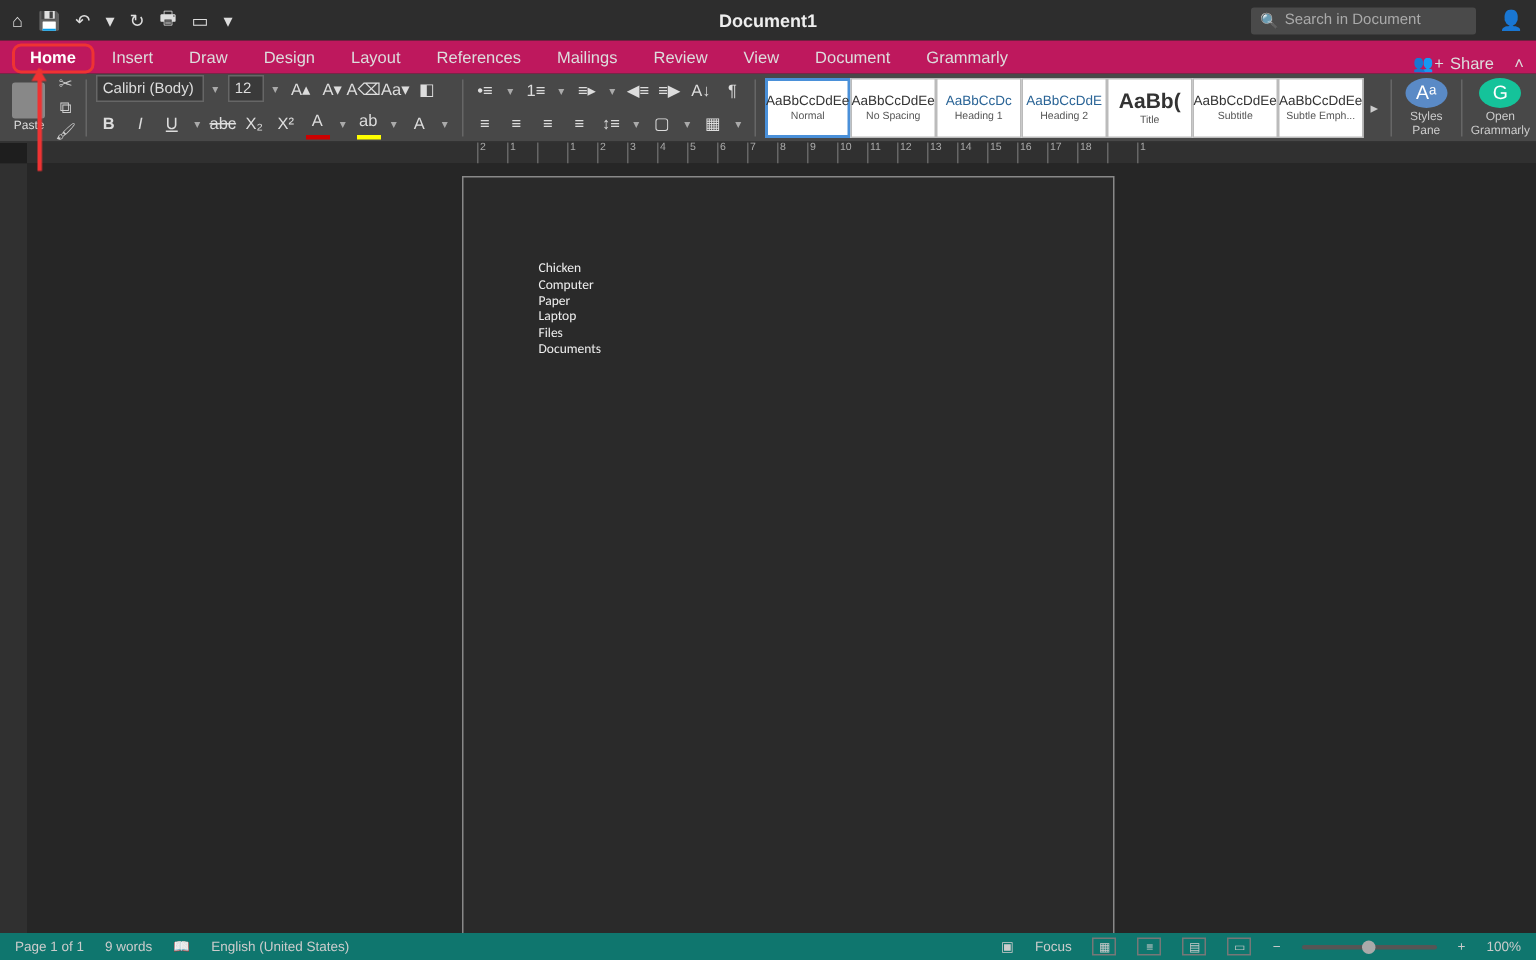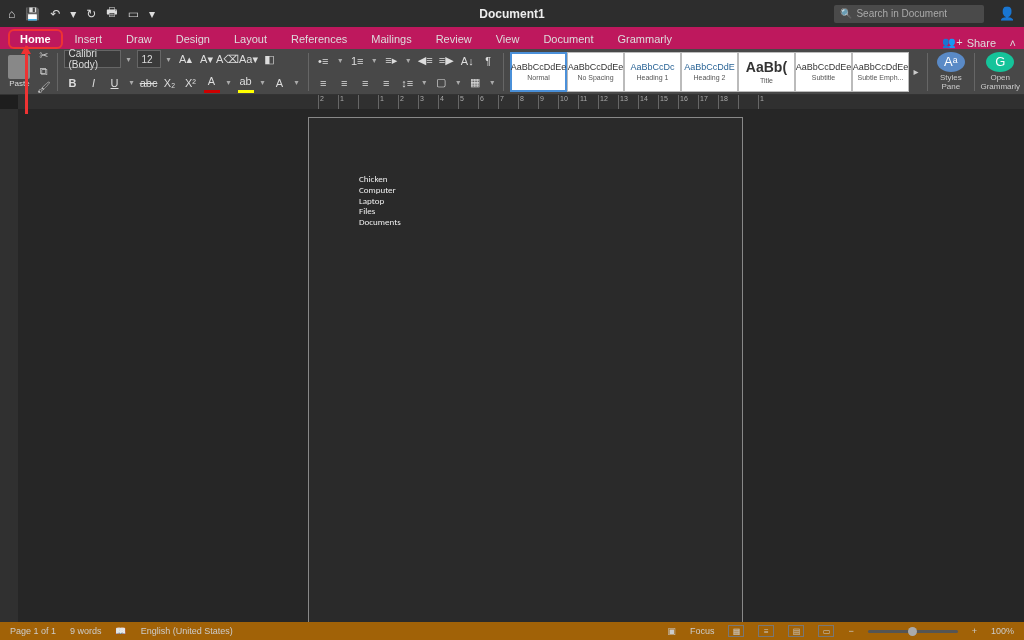--- a/index.html
+++ b/index.html
@@ -25,21 +25,21 @@
 .ribbon-sep { width: 1px; height: 38px; background: #666; margin: 0 4px; }
 .paste-grp { display: flex; flex-direction: column; align-items: center; justify-content: center; width: 42px; height: 42px; position: relative; }
 .paste-grp .bigicon { width: 22px; height: 24px; background: #888; border-radius: 2px; }
 .paste-grp .lbl { font-size: 8px; color: #ddd; }
 .side-btns { display: flex; flex-direction: column; gap: 2px; }
 .side-btns .sb { width: 14px; height: 14px; color: #ccc; font-size: 11px; display: flex; align-items: center; justify-content: center; }
 
 .font-grp { display: flex; flex-direction: column; gap: 4px; }
 .font-row { display: flex; gap: 3px; align-items: center; }
 .sel { background: #3a3a3a; border: 1px solid #666; height: 18px; font-size: 10px; color: #ddd; padding: 0 4px; display: flex; align-items: center; }
-.sel.font { width: 57px; }
+.sel.font { width: 72px; }
 .sel.size { width: 24px; }
 .dd { width: 10px; color: #aaa; font-size: 8px; text-align: center; }
 .ibtn { width: 18px; height: 18px; color: #ddd; font-size: 11px; display: flex; align-items: center; justify-content: center; cursor: pointer; }
 .ibtn.bold { font-weight: 700; }
 .ibtn.ital { font-style: italic; }
 .ibtn.und { text-decoration: underline; }
 .ibtn.strike { text-decoration: line-through; }
 .colorbar { width: 16px; height: 3px; }
 .cbA { background: #c00; }
 .cbH { background: #ff0; }
@@ -66,21 +66,21 @@
 
 
 .workspace { position: absolute; top: 109px; left: 0; right: 0; bottom: 18px; background: #262626; display: flex; }
 .ruler-v { width: 18px; background: #303030; }
 .canvas-area { flex: 1; overflow: auto; display: flex; justify-content: flex-start; padding-left: 290px; padding-top: 8px; }
 .page { width: 435px; height: 560px; background: #2a2a2a; border: 1px solid #888; padding: 56px 50px; }
 .page .line { font-size: 9px; color: #eee; line-height: 1.2; font-family: Calibri, Arial, sans-serif; }
 .cursor-line::after { content: ""; border-right: 1px solid #fff; margin-left: 1px; }
 
 
-.status { position: absolute; bottom: 0; left: 0; right: 0; height: 18px; background: #a16207; display: flex; align-items: center; padding: 0 10px; font-size: 9px; color: #ccc; gap: 14px; }
+.status { position: absolute; bottom: 0; left: 0; right: 0; height: 18px; background: #0f766e; display: flex; align-items: center; padding: 0 10px; font-size: 9px; color: #ccc; gap: 14px; }
 .status .spacer { flex: 1; }
 .status .mini { width: 16px; height: 12px; border: 1px solid #777; display: flex; align-items: center; justify-content: center; font-size: 8px; }
 .zoom-track { width: 90px; height: 3px; background: #555; position: relative; border-radius: 2px; }
 .zoom-track .thumb { position: absolute; left: 45%; top: -3px; width: 9px; height: 9px; background: #aaa; border-radius: 50%; }
 
 
 .arrow { position: absolute; left: 25px; top: 46px; width: 3px; height: 68px; background: #e33; }
 .arrow::before { content: ""; position: absolute; top: -1px; left: -4px; border-left: 5px solid transparent; border-right: 5px solid transparent; border-bottom: 9px solid #e33; }
 </style>
 </head>
@@ -278,20 +278,21 @@
       <div class="mk">1</div>
     </div>
 </div>
 
 <div class="workspace">
   <div class="ruler-v"></div>
   <div class="canvas-area">
     <div class="page" id="page-body">
         <div class="line">Chicken</div>
         <div class="line">Computer</div>
+        <div class="line">Paper</div>
         <div class="line">Laptop</div>
         <div class="line">Files</div>
         <div class="line">Documents</div>
       </div>
   </div>
 </div>
 
 <div class="arrow"></div>
 
 <div class="status">

